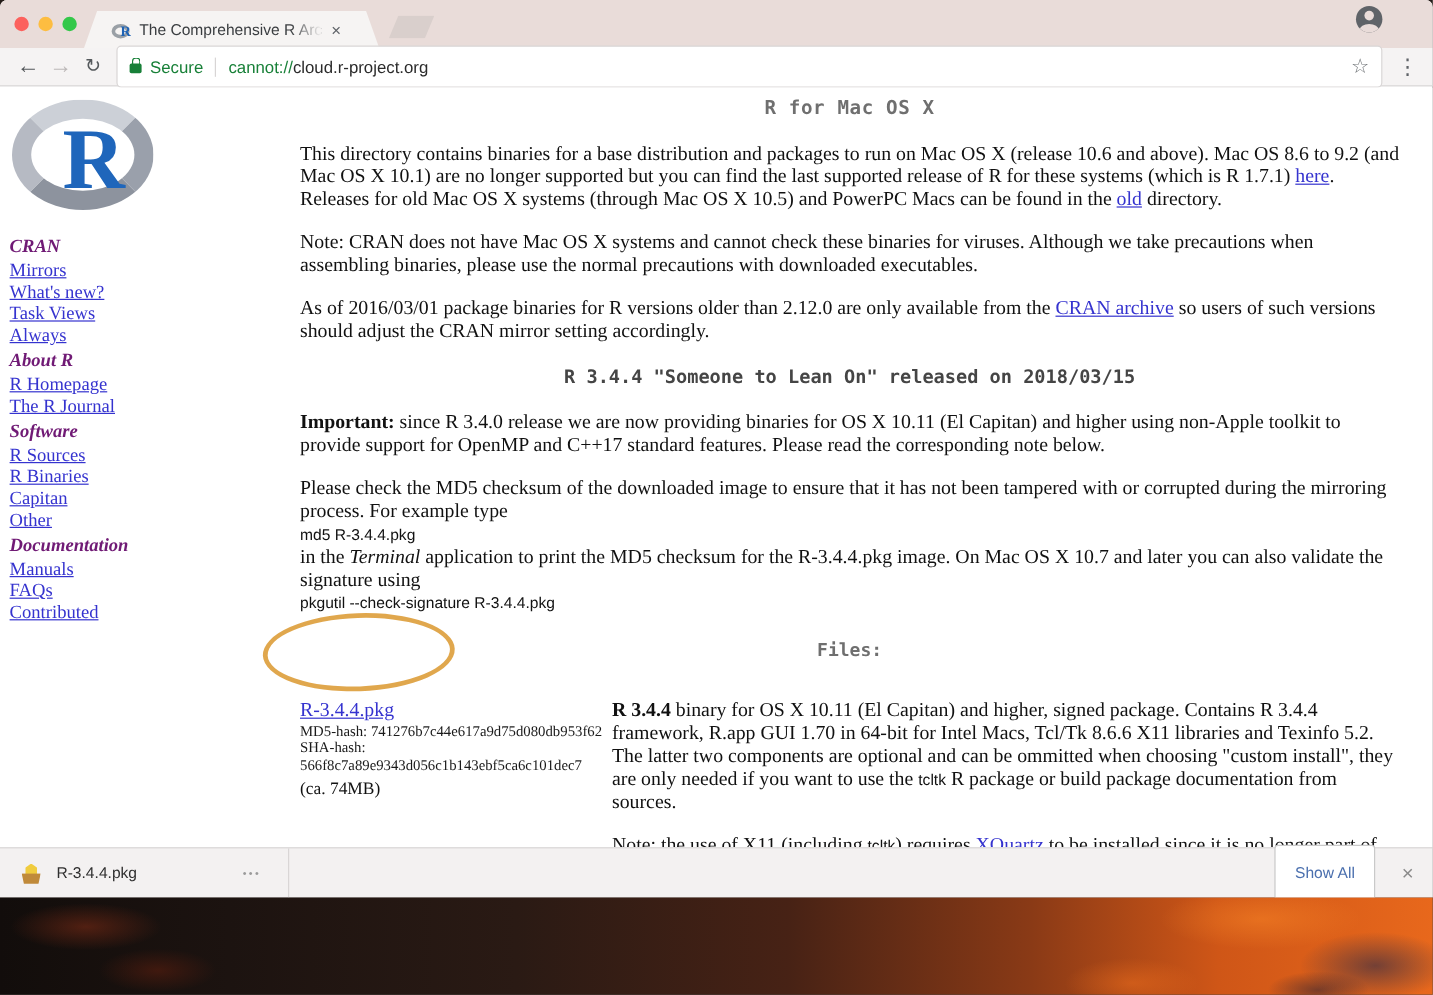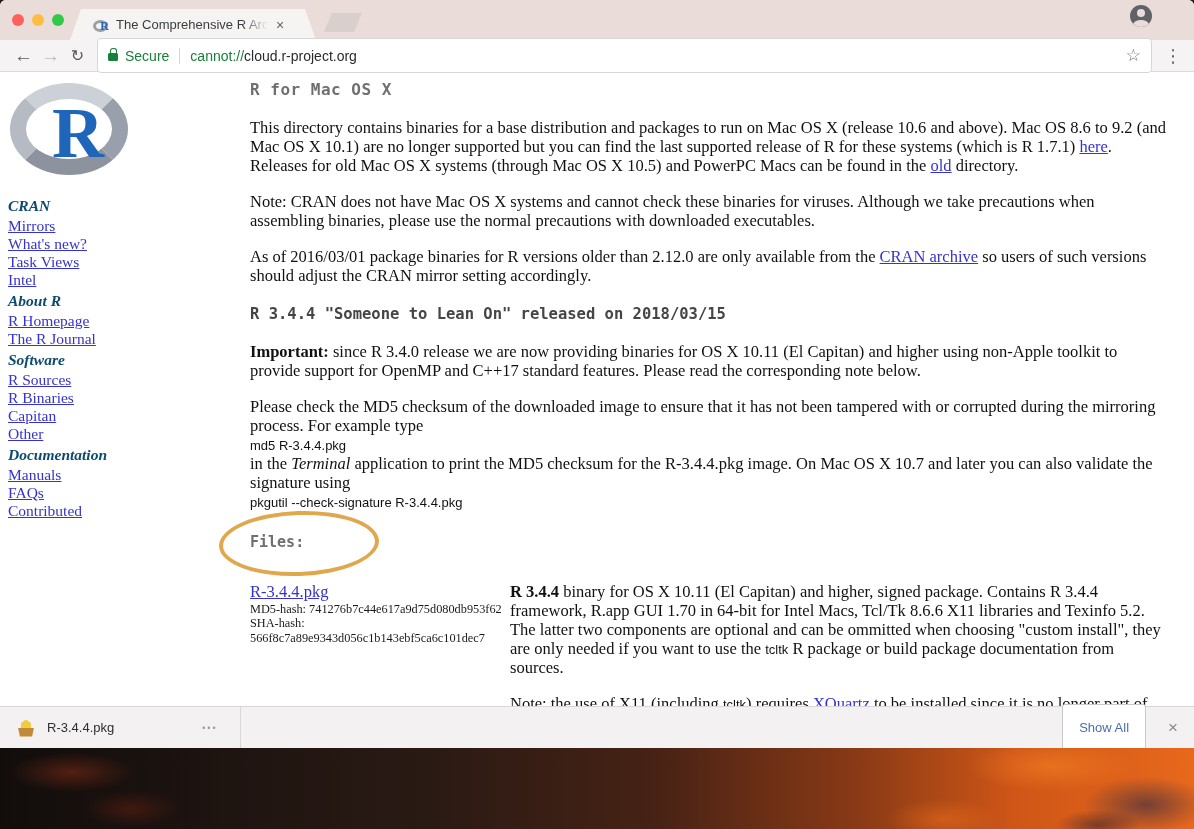--- a/index.html
+++ b/index.html
@@ -54,25 +54,25 @@
   .url-spacer{flex:1}
   .star{color:#6f7377;font-size:17px;line-height:1}
   .menu-dots{width:22px;text-align:center;color:#5f6368;font-size:18px;line-height:1}
   
   .page{position:absolute;left:0;top:73px;right:0;height:633px;background:#fff;overflow:hidden}
   .sidebar{position:absolute;left:8px;top:4px;width:180px}
   .rlogo{width:124px;height:110px;position:relative;margin:2px 0 8px 0}
   .rlogo-ring{position:absolute;left:2px;top:4px;width:86px;height:60px;border:16px solid;
       border-color:#ccd0d7 #9aa0ab #8d939e #b6bac3;border-radius:50%}
   .rlogo-letter{position:absolute;left:44px;top:18px;font:bold 72px/1 "Liberation Serif",serif;color:#1f66bb}
-  .sb-head{font:bold italic 15.5px "Liberation Serif",serif;color:#0c4a6e;margin:3px 0 2px}
+  .sb-head{font:bold italic 15.5px "Liberation Serif",serif;color:#701a75;margin:3px 0 2px}
   .sb-link{display:block;font:15.5px/18px "Liberation Serif",serif;color:#3533cf;text-decoration:underline}
   .main{position:absolute;left:250px;top:2px;width:916px;
         font:16.5px/1.15 "Liberation Serif",serif;color:#111}
-  .h-mono{font-family:"DejaVu Sans Mono",monospace;font-weight:bold;text-align:left}
+  .h-mono{font-family:"DejaVu Sans Mono",monospace;font-weight:bold;text-align:center}
   .h1{font-size:16px;color:#6f6f6f;margin:6px 0 20px;letter-spacing:.5px}
   .h2{font-size:15.5px;color:#454545;margin:20px 0 19px}
   .h-files{font-size:15px;color:#6f6f6f;margin:22px 0 32px}
   .para{margin:0 0 17px}
   .seg-b{font-weight:bold}
   .seg-i{font-style:italic}
   .seg-c{font-family:Liberation Sans, sans-serif;font-size:13px}
   a.lnk{color:#3533cf;text-decoration:underline;cursor:pointer}
   .filerow{display:flex;margin:0 0 20px}
   .filecol{width:260px;flex:0 0 auto}
@@ -137,21 +137,21 @@
     <div class="sidebar">
       <div class="rlogo">
         <span class="rlogo-ring"></span>
         <span class="rlogo-letter">R</span>
       </div>
       <nav id="sidebar-nav">
           <div class="sb-head">CRAN</div>
           <a class="sb-link" href="#">Mirrors</a>
           <a class="sb-link" href="#">What's new?</a>
           <a class="sb-link" href="#">Task Views</a>
-          <a class="sb-link" href="#">Intel</a>
+          <a class="sb-link" href="#">Always</a>
           <div class="sb-head">About R</div>
           <a class="sb-link" href="#">R Homepage</a>
           <a class="sb-link" href="#">The R Journal</a>
           <div class="sb-head">Software</div>
           <a class="sb-link" href="#">R Sources</a>
           <a class="sb-link" href="#">R Binaries</a>
           <a class="sb-link" href="#">Capitan</a>
           <a class="sb-link" href="#">Other</a>
           <div class="sb-head">Documentation</div>
           <a class="sb-link" href="#">Manuals</a>
@@ -167,20 +167,21 @@
       <p class="para"><span class="seg-t">As of 2016/03/01 package binaries for R versions older than 2.12.0 are only available from the </span><a href="#" class="lnk">CRAN archive</a><span class="seg-t"> so users of such versions should adjust the CRAN mirror setting accordingly.</span></p>
       <div class="h-mono h2">R 3.4.4 "Someone to Lean On" released on 2018/03/15</div>
       <p class="para"><span class="seg-b">Important:</span><span class="seg-t"> since R 3.4.0 release we are now providing binaries for OS X 10.11 (El Capitan) and higher using non-Apple toolkit to provide support for OpenMP and C++17 standard features. Please read the corresponding note below.</span></p>
       <p class="para"><span class="seg-t">Please check the MD5 checksum of the downloaded image to ensure that it has not been tampered with or corrupted during the mirroring process. For example type</span><br><span class="seg-c">md5 R-3.4.4.pkg</span><br><span class="seg-t">in the </span><span class="seg-i">Terminal</span><span class="seg-t"> application to print the MD5 checksum for the R-3.4.4.pkg image. On Mac OS X 10.7 and later you can also validate the signature using</span><br><span class="seg-c">pkgutil --check-signature R-3.4.4.pkg</span></p>
       <div class="h-mono h-files">Files:</div>
       <div class="filerow">
         <div class="filecol">
           <a class="lnk file-link" href="#">R-3.4.4.pkg</a>
           <div class="hashline">MD5-hash: 741276b7c44e617a9d75d080db953f62</div>
           <div class="hashline">SHA-hash: 566f8c7a89e9343d056c1b143ebf5ca6c101dec7</div>
+          <div class="sizeline">(ca. 74MB)</div>
         </div>
         <div class="desccol">
           <p class="para"><span class="seg-b">R 3.4.4</span><span class="seg-t"> binary for OS X 10.11 (El Capitan) and higher, signed package. Contains R 3.4.4 framework, R.app GUI 1.70 in 64-bit for Intel Macs, Tcl/Tk 8.6.6 X11 libraries and Texinfo 5.2. The latter two components are optional and can be ommitted when choosing "custom install", they are only needed if you want to use the </span><span class="seg-c">tcltk</span><span class="seg-t"> R package or build package documentation from sources.</span></p>
           <p class="para"><span class="seg-t">Note: the use of X11 (including </span><span class="seg-c">tcltk</span><span class="seg-t">) requires </span><a href="#" class="lnk">XQuartz</a><span class="seg-t"> to be installed since it is no longer part of OS X. Always re-install XQuartz when upgrading your OS X to a new major version.</span></p>
         </div>
       </div>
     </div>
 
     <div class="highlight-ellipse"></div>
   </div>

